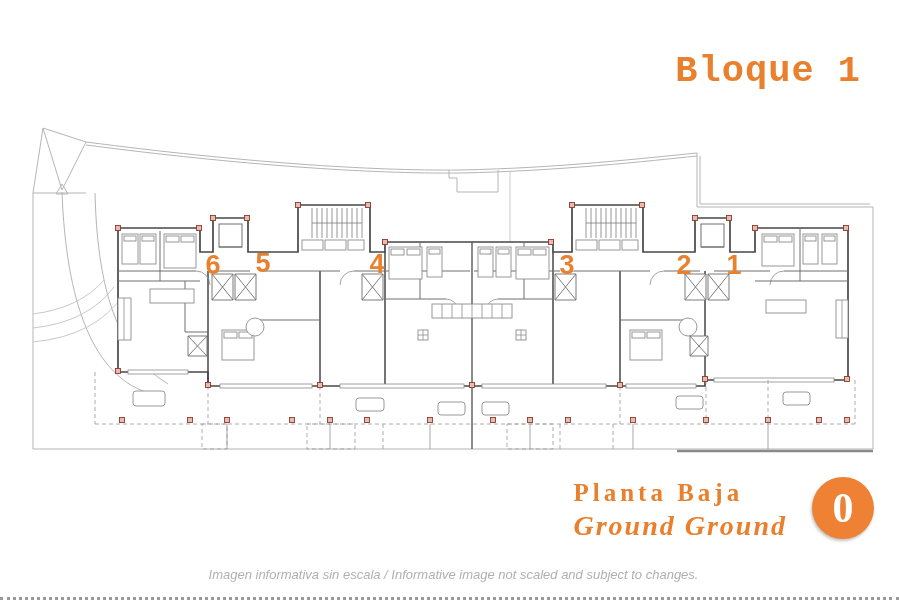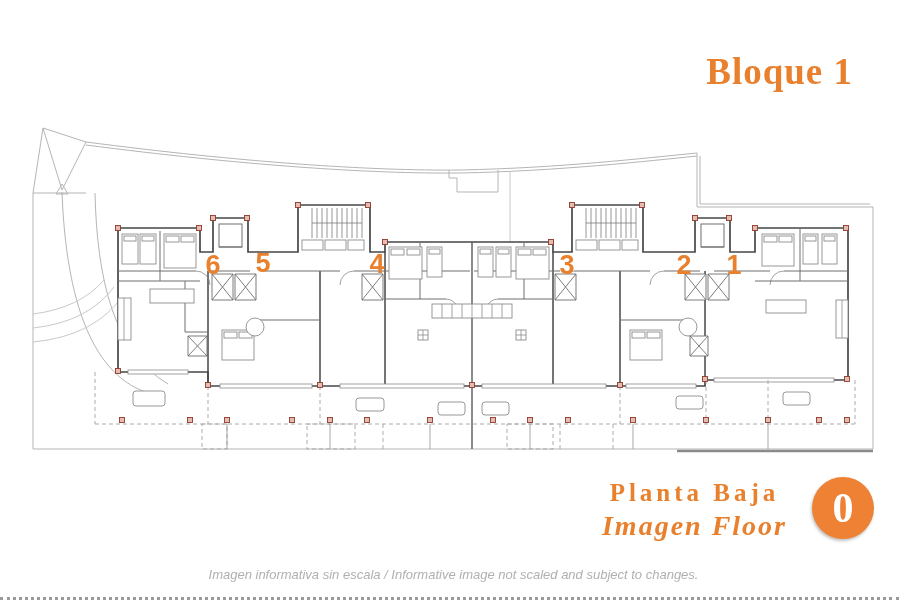--- a/index.html
+++ b/index.html
@@ -27,26 +27,26 @@
   .pillar{fill:var(--pillar-fill);stroke:var(--pillar-stroke);stroke-width:.9;}
   .marker{fill:var(--pillar-fill);stroke:var(--pillar-stroke);stroke-width:.9;}
   .window{fill:#ffffff;stroke:#8a8a8a;stroke-width:.8;}
   .arc{stroke:#8a8a8a;stroke-width:.8;fill:none;}
   .unit-num{
     font-family:"Liberation Sans",sans-serif;font-weight:bold;font-size:27px;
     fill:var(--accent-orange);text-anchor:middle;
   }
   
   .bloque-title{
-    position:absolute;top:50px;right:46px;
-    font-family:Liberation Serif, serif;font-weight:bold;font-size:37px;
+    position:absolute;top:50px;right:38px;
+    font-family:Liberation Mono, monospace;font-weight:bold;font-size:37px;
     color:var(--accent-orange);letter-spacing:1px;
   }
   .floor-label{
-    position:absolute;top:479px;right:112px;text-align:center;color:var(--accent-orange);
+    position:absolute;top:479px;right:112px;text-align:left;color:var(--accent-orange);
     font-family:"Liberation Serif",serif;font-weight:bold;
   }
   .floor-label .es{font-size:25px;letter-spacing:4px;}
   .floor-label .en{font-size:28px;font-style:italic;letter-spacing:2px;margin-top:3px;}
   .floor-badge{
     position:absolute;left:812px;top:477px;width:62px;height:62px;border-radius:50%;
     background:var(--badge-orange);color:#ffffff;display:flex;align-items:center;justify-content:center;
     font-family:"Liberation Serif",serif;font-weight:bold;font-size:42px;
     box-shadow:-1px 2px 3px rgba(120,120,120,.45);
   }
@@ -271,21 +271,21 @@
     <text class="unit-num" x="567" y="274">3</text>
     <text class="unit-num" x="684" y="274">2</text>
     <text class="unit-num" x="734" y="274">1</text>
   </g>
 </svg>
 
 <div class="bloque-title">Bloque 1</div>
 
 <div class="floor-label">
   <div class="es">Planta Baja</div>
-  <div class="en">Imagen Floor</div>
+  <div class="en">Ground Ground</div>
 </div>
 
 <div class="floor-badge">
   <span>0</span>
 </div>
 
 <div class="disclaimer">
   <div>Imagen informativa sin escala /  Informative image not scaled and subject to changes.</div>
 </div>
 

